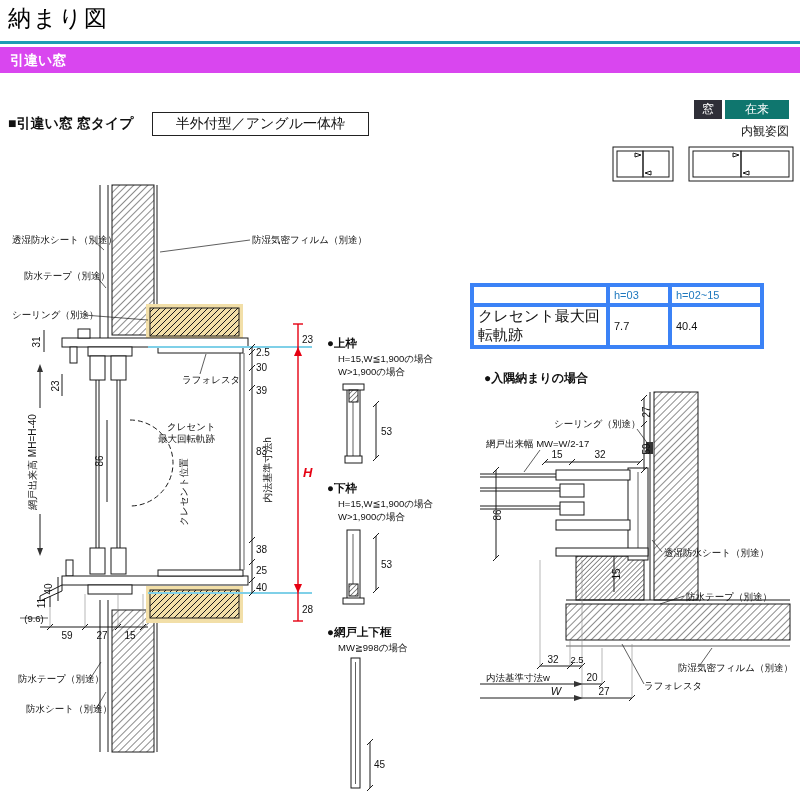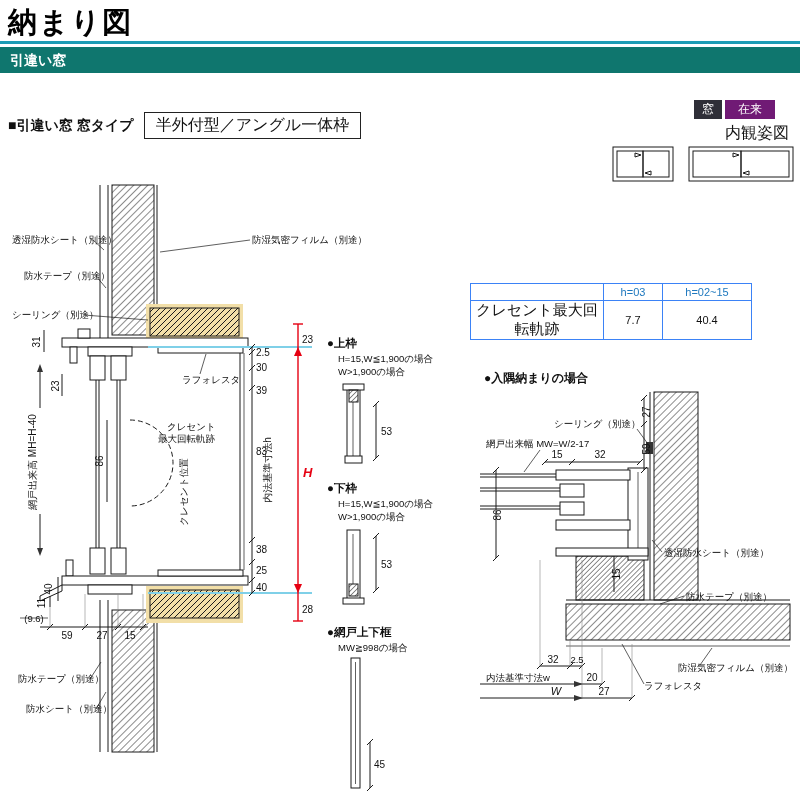--- a/index.html
+++ b/index.html
@@ -1,34 +1,34 @@
 <!DOCTYPE html>
 <html><head>
 <meta charset="utf-8">
 <style>
   html,body{margin:0;padding:0}
   body{
     width:800px;height:800px;position:relative;overflow:hidden;
     background:#fff;font-family:"Liberation Sans","DejaVu Sans",sans-serif;color:#111;
   }
   .abs{position:absolute}
-  .title{top:3px;left:8px;font-size:29px;font-weight:bold;letter-spacing:2px;color:#000}
+  .title{top:3px;left:8px;font-size:23px;font-weight:normal;letter-spacing:2px;color:#000}
   .rule{top:41px;left:0;width:800px;height:3px;background:#1d9cb5}
-  .banner{top:47px;left:0;width:800px;height:26px;background:#0f766e;color:#fff;
+  .banner{top:47px;left:0;width:800px;height:26px;background:#d946ef;color:#fff;
           font-size:14px;font-weight:bold;line-height:26px;padding-left:10px;box-sizing:border-box}
-  .subrow{top:112px;left:8px;display:flex;align-items:center;gap:10px}
+  .subrow{top:112px;left:8px;display:flex;align-items:center;gap:18px}
   .section-label{font-size:14px;font-weight:bold;white-space:nowrap}
-  .type-box{border:1.5px solid #222;padding:2px 11px;font-size:16px;white-space:nowrap}
+  .type-box{border:1.5px solid #222;padding:2px 23px;font-size:14px;white-space:nowrap}
   .badge{height:19px;color:#fff;font-size:12px;text-align:center;line-height:19px}
   .badge-mado{top:100px;left:694px;width:28px;background:#2f2f38}
-  .badge-zairai{top:100px;left:725px;width:50px;background:#701a75}
-  .view-label{top:123px;left:700px;width:89px;text-align:right;font-size:16px}
+  .badge-zairai{top:100px;left:725px;width:64px;background:#0f766e}
+  .view-label{top:123px;left:700px;width:89px;text-align:right;font-size:12px}
   .icons{top:146px;left:612px;display:flex;gap:14px;align-items:flex-start}
   table.spec{top:283px;left:470px;border-collapse:collapse;font-size:11px;position:absolute}
-  table.spec th,table.spec td{border:1px solid #3b82f6;height:16px;padding:0 4px;text-align:center;font-weight:normal}
+  table.spec th,table.spec td{border:4px solid #3b82f6;height:16px;padding:0 4px;text-align:left;font-weight:normal}
   table.spec th{color:#1e78be}
   .c-label{width:124px}.c-h03{width:50px}.c-h0515{width:80px}
   table.spec td.row-label{font-size:15px}
 
   svg.drawing{top:0;left:0}
   svg line,svg path,svg rect,svg polygon,svg circle{stroke:#1a1a1a;stroke-width:1;fill:none}
   svg .fw{fill:#fff}
   svg .fy{fill:#f2dfa8;stroke:none}
   svg .fh{fill:url(#pHatch)}
   svg .fd{fill:url(#pDense)}

